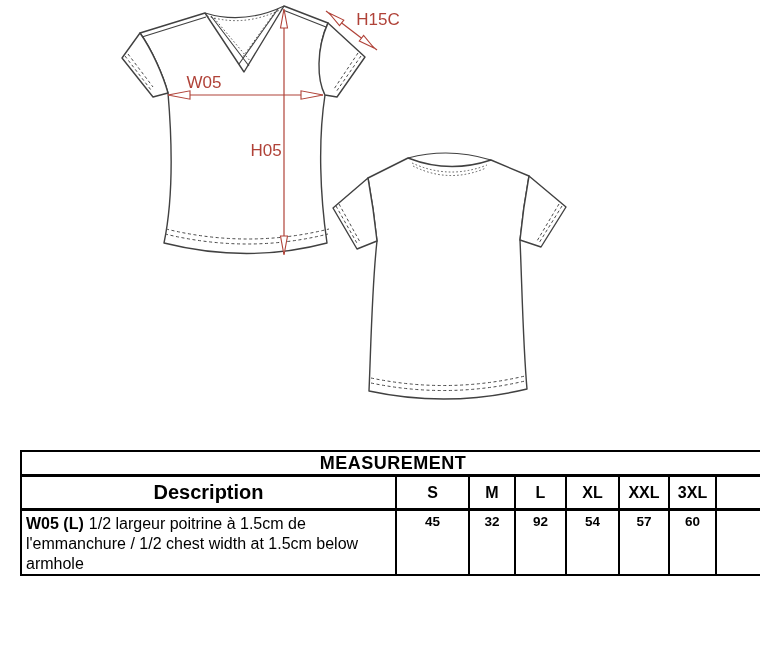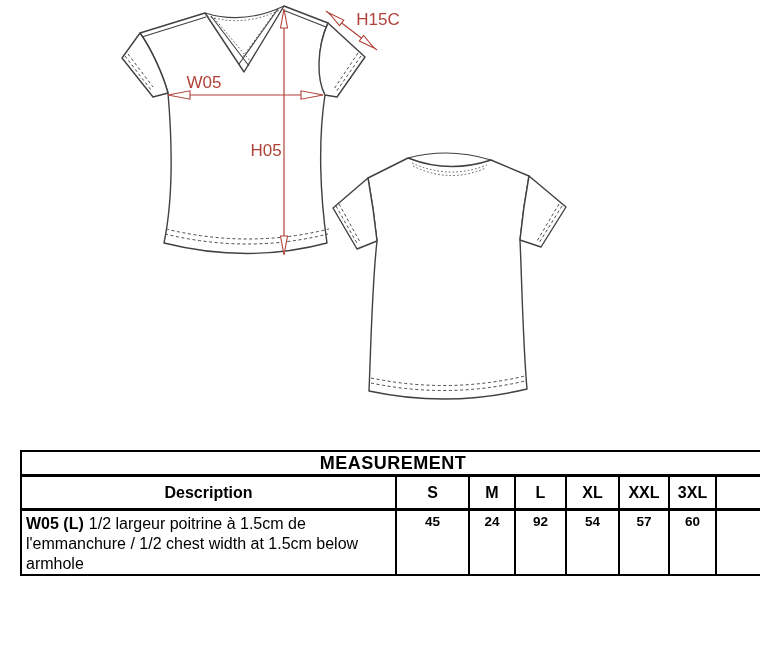--- a/index.html
+++ b/index.html
@@ -28,21 +28,21 @@
   .row-title th{
     border-bottom:3px solid var(--table-border,#000);
     height:22px;font-size:18px;font-weight:bold;text-align:center;
     vertical-align:middle;padding:0;letter-spacing:.5px;
   }
   .row-head th{
     border-bottom:3px solid var(--table-border,#000);
     height:31px;font-size:16px;font-weight:bold;text-align:center;
     vertical-align:middle;padding:0;
   }
-  .row-head th.desc-h{font-size:16px;}
+  .row-head th.desc-h{font-size:20px;}
   .measure tbody td{vertical-align:top;}
   td.desc{font-size:16px;line-height:20px;text-align:left;padding:3px 2px 0 4px;}
   td.desc .code{font-weight:bold;margin-right:5px;}
   td.desc .desc-inner{max-width:340px;}
   td.val{font-size:13.5px;font-weight:bold;text-align:center;padding:3px 0 0 0;}
   tr.r-h05{height:29px;} tr.r-w05{height:54px;} tr.r-h15c{height:45px;}
 </style>
 </head>
 <body>
 
@@ -148,21 +148,21 @@
         <th>3XL</th>
         <th></th>
       </tr>
     </thead>
     <tbody>
       <tr class="r-w05">
         <td class="desc">
           <div class="desc-inner"><span class="code">W05 (L)</span><span>1/2 largeur poitrine à 1.5cm de l'emmanchure / 1/2 chest width at 1.5cm below armhole</span></div>
         </td>
         <td class="val">45</td>
-        <td class="val">24</td>
+        <td class="val">32</td>
         <td class="val">92</td>
         <td class="val">54</td>
         <td class="val">57</td>
         <td class="val">60</td>
         <td class="val"></td>
       </tr>
     </tbody>
   </table>
 </div>
 

